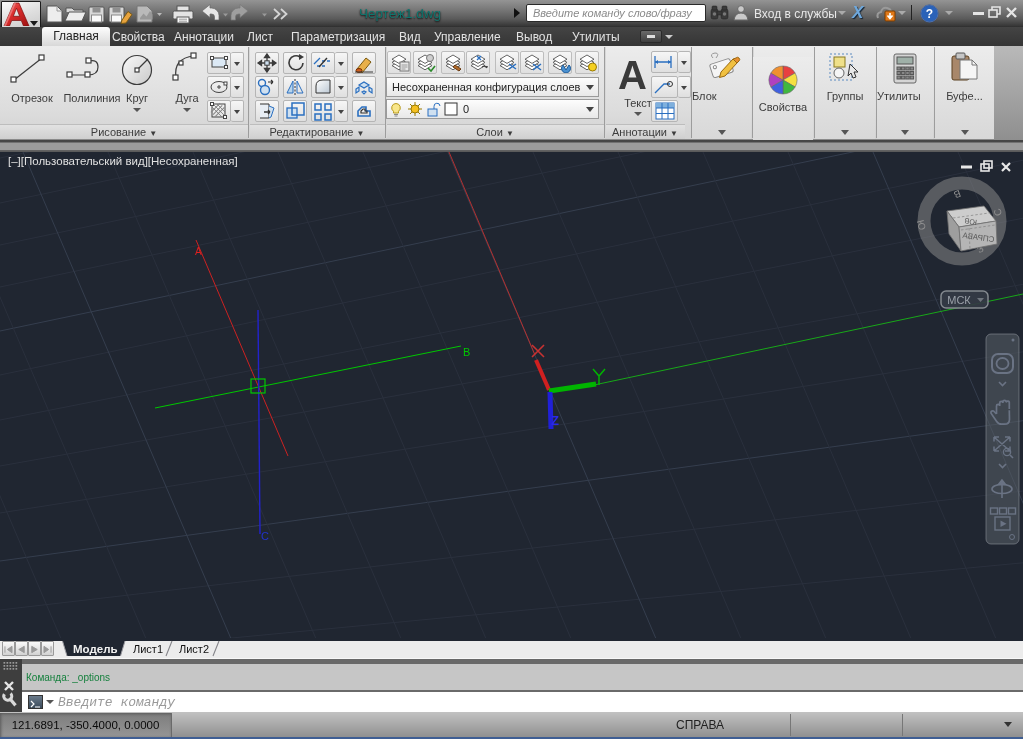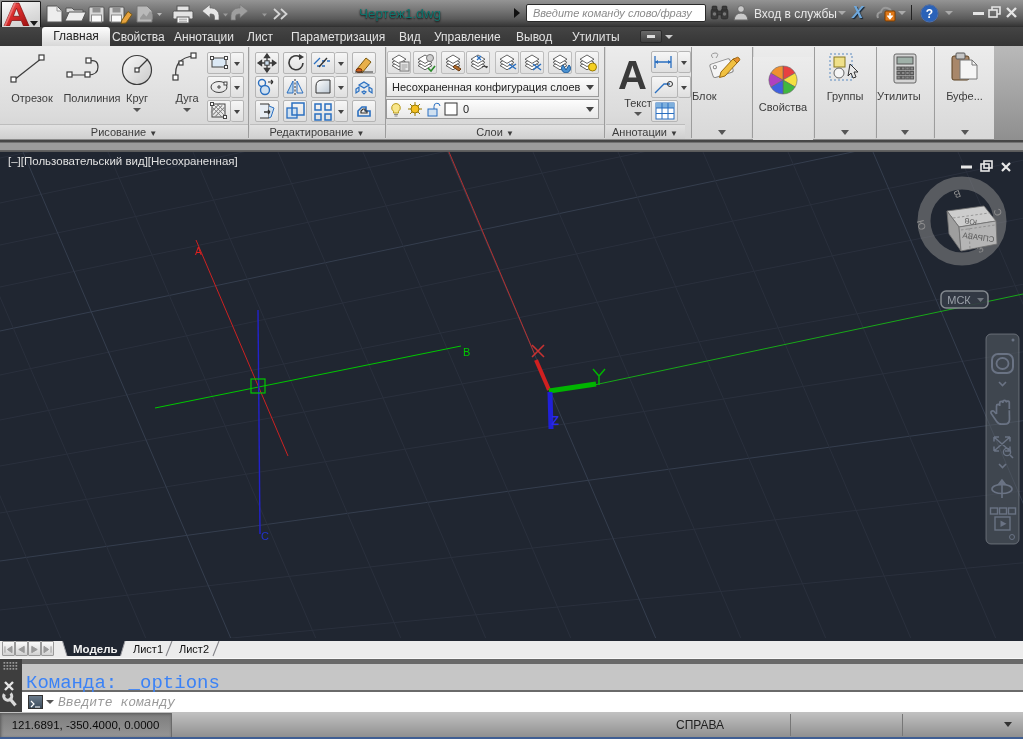--- a/index.html
+++ b/index.html
@@ -568,21 +568,21 @@
       <rect x="12.5" y="9" width="1.7" height="1.7"></rect>
       <rect x="15.5" y="9" width="1.7" height="1.7"></rect>
     </g>
     <path d="M5 23 l8 8 M13 23 l-8 8" stroke="#e5e5e5" stroke-width="2.4"></path>
     <g transform="rotate(-40 11 41)">
       <circle cx="11" cy="36" r="4" fill="none" stroke="#d9d9d9" stroke-width="3" stroke-dasharray="17 7.2"></circle>
       <path d="M11 40 v8" stroke="#d9d9d9" stroke-width="3.2"></path>
     </g>
   </svg>
 <div id="cmdhist" class="abs"></div>
-<div class="abs" style="left:26px;top:672px;font-family:Liberation Mono, monospace;font-size:19px;color:#3b82f6">Команда: _options</div>
+<div class="abs" style="left:26px;top:672px;font-family:Liberation Sans, sans-serif;font-size:10px;color:#15803d">Команда: _options</div>
 <div id="cmdin" class="abs"></div>
 <div class="abs" style="left:28px;top:695px;width:15px;height:14px;background:linear-gradient(#6a7a8a,#3a4a5a);border:1px solid #333"><svg width="13" height="12">
       <path d="M2 3 l3 3 l-3 3 M6 9 h5" stroke="#fff" stroke-width="1.2" fill="none"></path>
     </svg></div>
 <div class="abs" style="left:46px;top:700px;width:0;height:0;border-top:4px solid #555;border-left:4px solid transparent;border-right:4px solid transparent"></div>
 <div class="abs" style="left:58px;top:695px;font-family:'Liberation Mono',monospace;font-style:italic;font-size:13px;color:#999">Введите команду</div>
 <div id="status" class="abs"></div>
 <div class="abs" style="left:0px;top:713px;width:172px;height:24px;background:linear-gradient(#7d7d7d,#959595);border-right:1px solid #6a6a6a;box-shadow:inset 1px 1px 3px #5a5a5a;font-size:11.5px;color:#0a0a0a;line-height:24px;text-align:center">121.6891,  -350.4000,  0.0000</div>
 <div class="sbtn" style="left:178px"><svg width="22" height="21">
       <path d="M11 4 v12 M5 10 h12" stroke="#333" stroke-width="1.4"></path>

